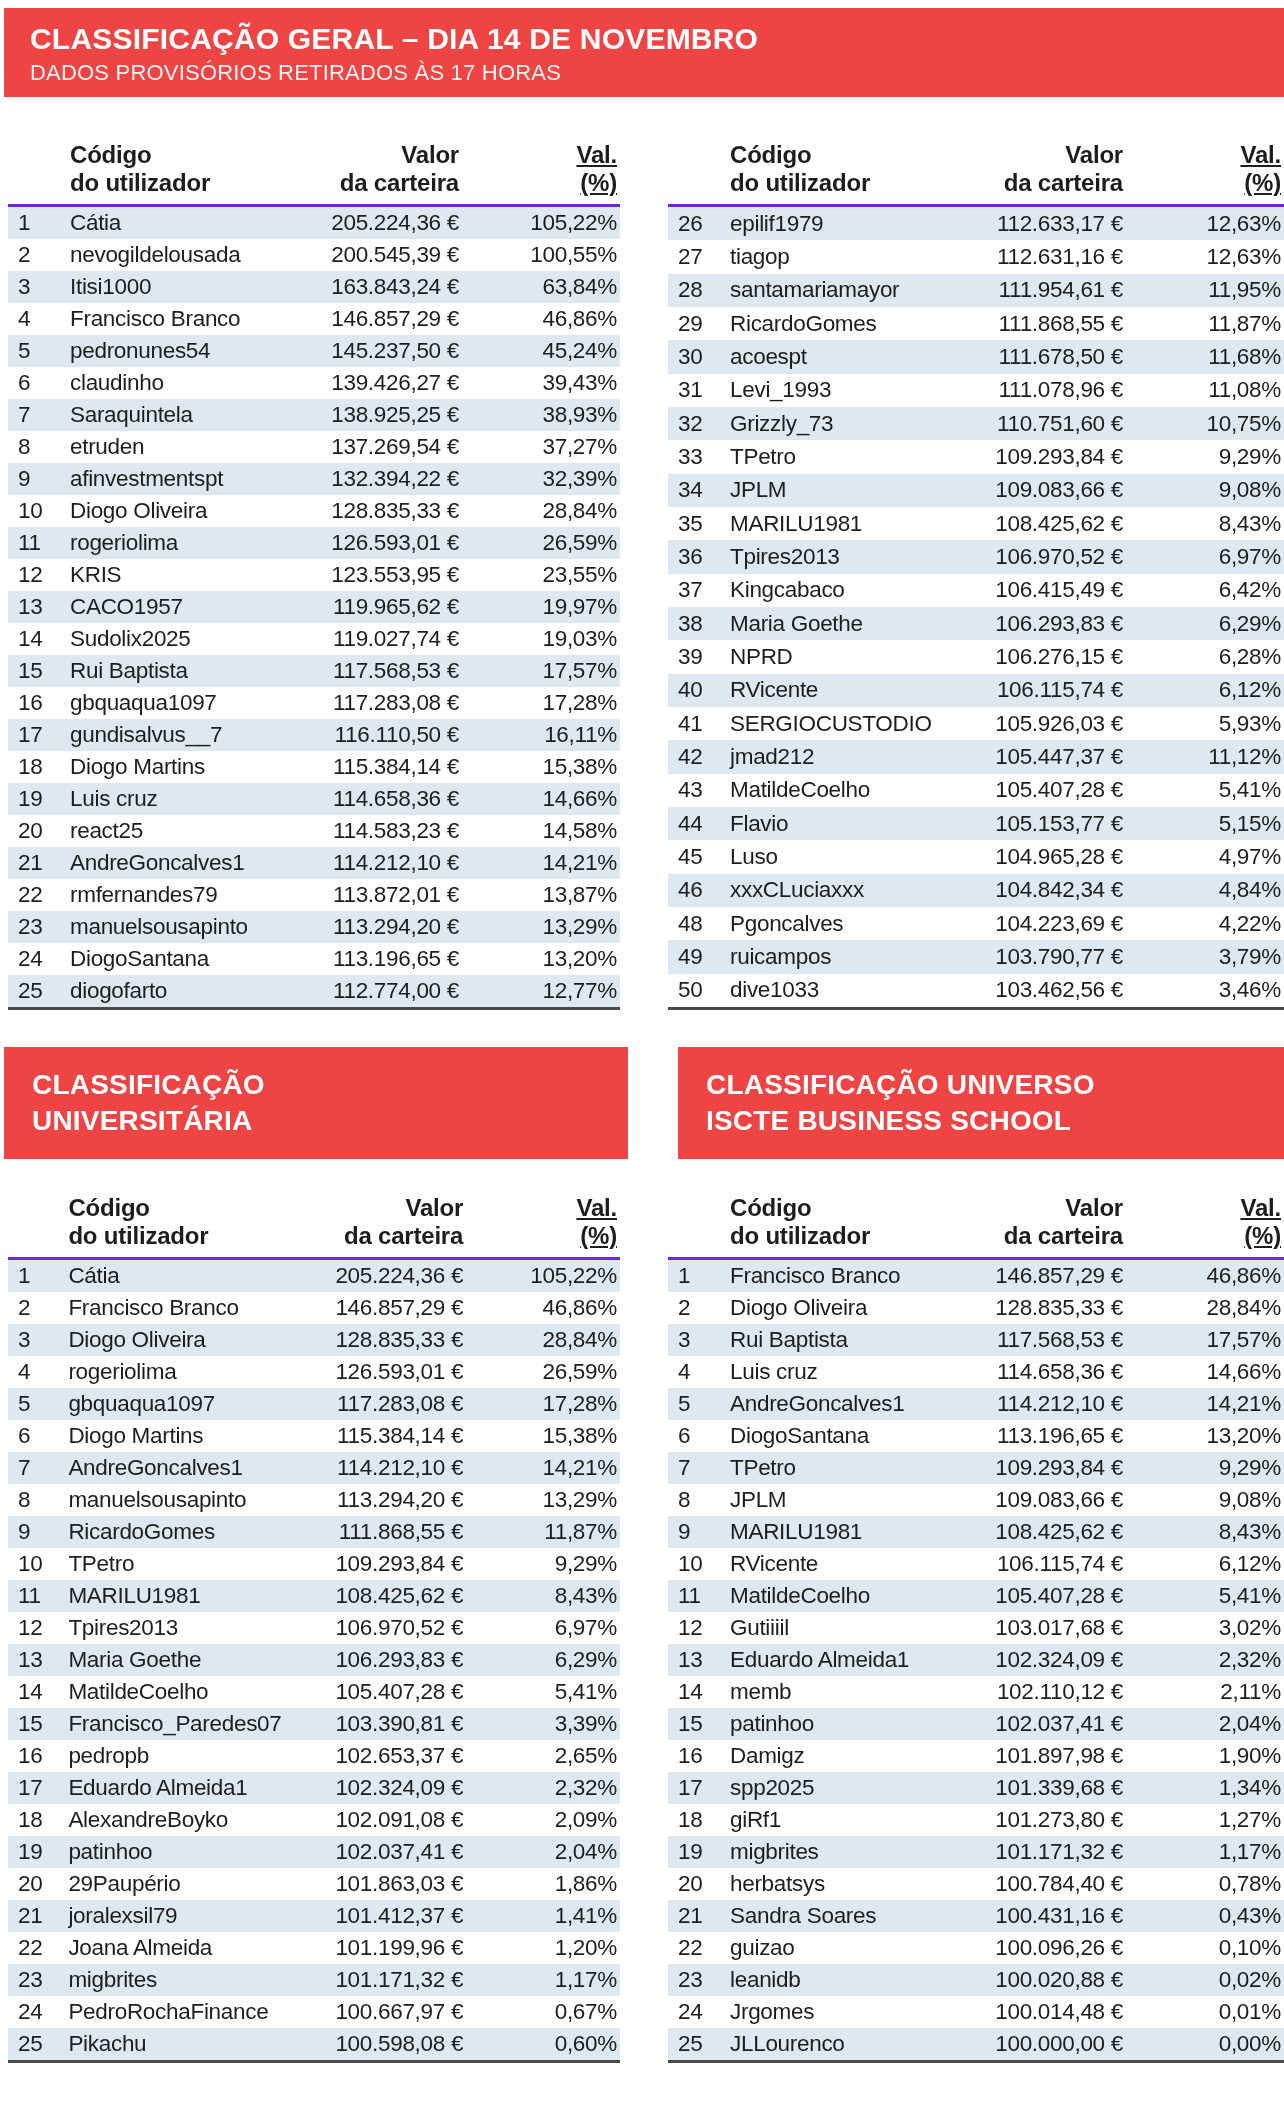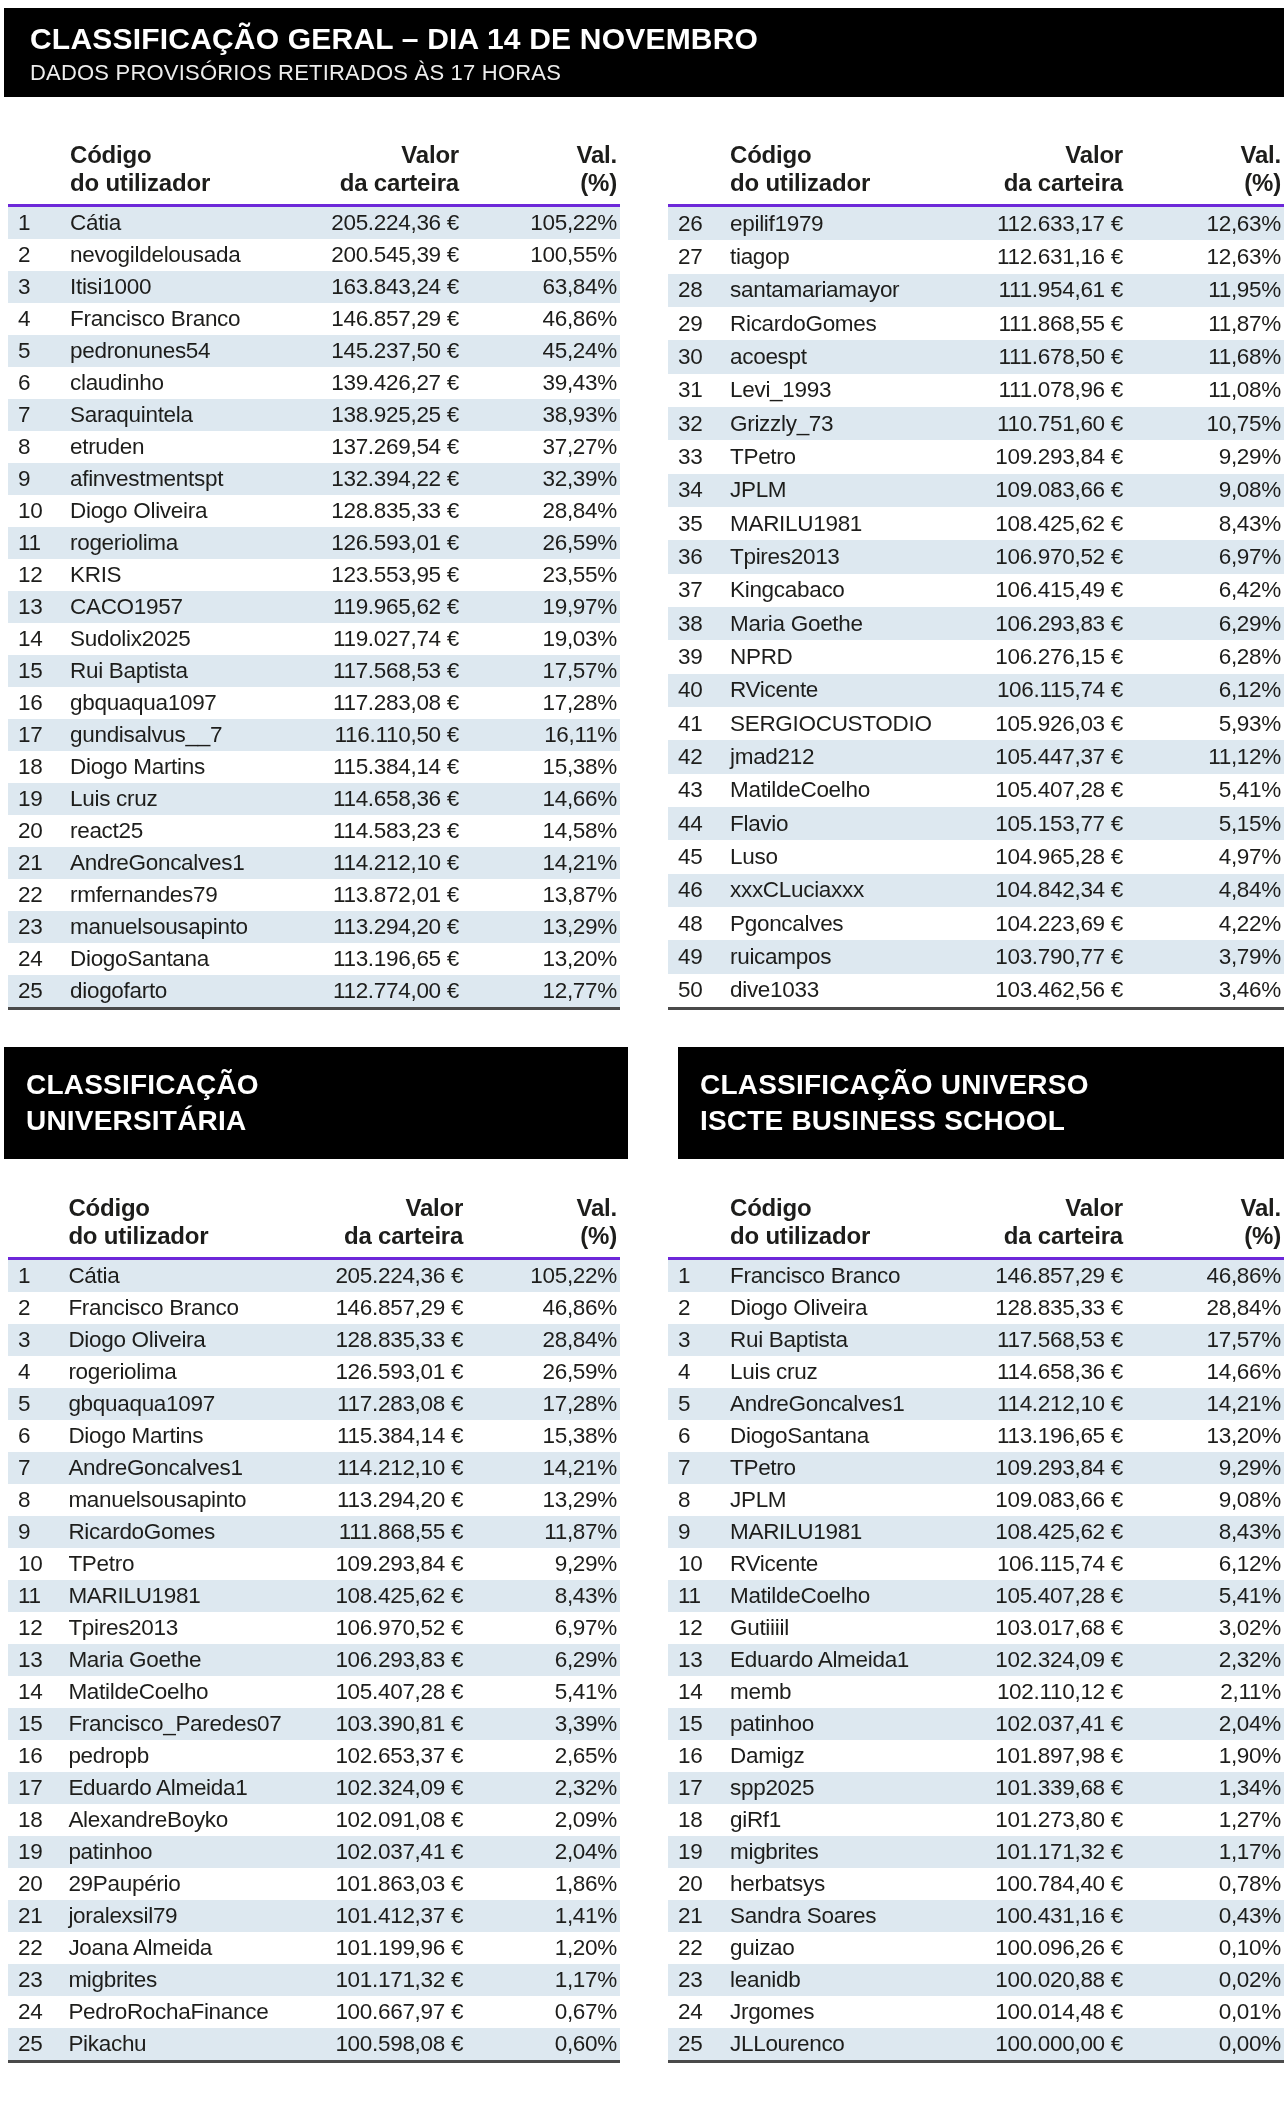--- a/index.html
+++ b/index.html
@@ -3,61 +3,62 @@
 <meta charset="utf-8">
 <style>
   html,body { margin:0; padding:0; background:#ffffff; }
   .page {
     width:1284px; height:2126px; position:relative; overflow:hidden;
     font-family:"Liberation Sans", sans-serif;
     color:#1d1d1b;
     -webkit-font-smoothing:antialiased;
   }
   
-  .banner { background:#000000; color:#ffffff; box-sizing:border-box; }
+  .banner { background:#ef4444; color:#ffffff; box-sizing:border-box; }
   .main-banner {
     margin:8px 0 0 4px; width:1280px; height:89px;
     padding:13px 0 0 26px;
   }
   .banner-title {
     font-size:30px; font-weight:bold; letter-spacing:0.2px; line-height:36px;
     white-space:nowrap;
   }
   .banner-subtitle {
     font-size:22px; font-weight:normal; color:rgba(255,255,255,0.93);
     letter-spacing:0.2px; line-height:28px; margin-top:2px; white-space:nowrap;
   }
   .section-banners {
     display:grid; grid-template-columns:624px 606px; column-gap:50px;
     margin:37px 0 0 4px;
   }
   .section-banner { height:112px; padding:20px 0 0 22px; }
   .section-banner .line {
     font-size:28px; font-weight:bold; letter-spacing:0.2px; line-height:36px;
     white-space:nowrap;
+    margin-left:6px;
   }
   
   .tables-grid {
     display:grid; grid-template-columns:612px 616px; column-gap:48px;
     margin-left:8px;
   }
   .top-grid { margin-top:44px; }
   .bottom-grid { margin-top:35px; }
   table {
     width:100%; border-collapse:collapse; table-layout:auto;
     border-bottom:3px solid #4a4a4a;
   }
   thead th {
     border-bottom:3px solid #6d28d9;
     font-size:24px; font-weight:bold; line-height:28px;
     padding:0 0 7px 0; vertical-align:bottom; letter-spacing:-0.2px;
   }
   th.col-user { text-align:left; }
   th.col-value { text-align:right; }
-  th.col-pct { text-align:right; }
+  th.col-pct { text-align:right;text-decoration:underline; }
   td {
     font-size:22.5px; line-height:25px; padding:3px 0 4px 0;
     letter-spacing:-0.3px; white-space:nowrap;
   }
   tbody tr:nth-child(odd) { background:#DDE8F0; }
   .col-rank  { width:52px; text-align:left; padding-left:10px; }
   .col-user  { text-align:left; }
   .col-value { width:185px; text-align:right; }
   .col-pct   { width:158px; text-align:right; padding-right:3px; }
 </style>

